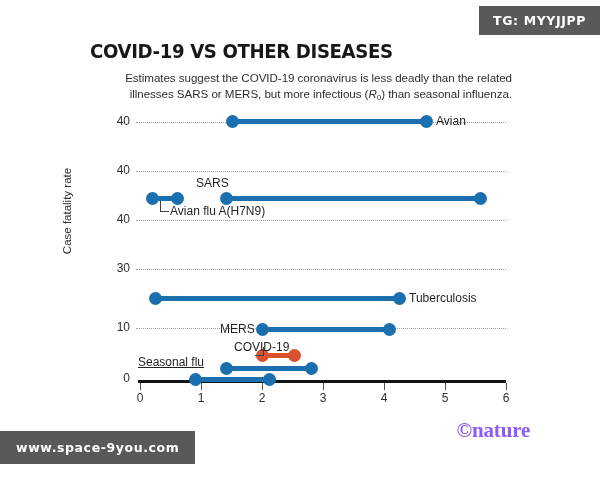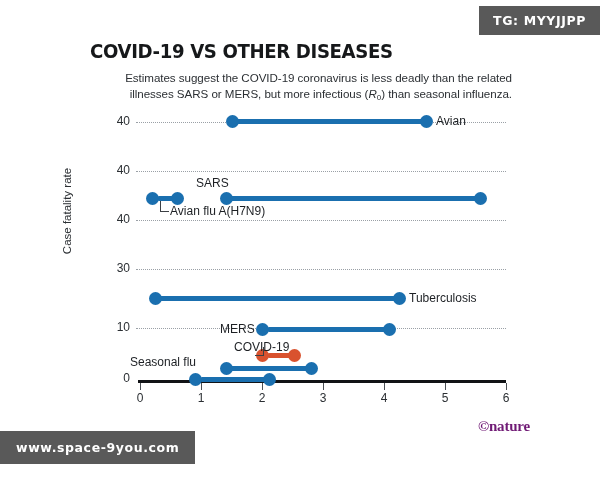--- a/index.html
+++ b/index.html
@@ -63,21 +63,21 @@
   .seg{position:absolute;border-radius:4px;}
   .dot{position:absolute;border-radius:50%;}
 
   .slabel{position:absolute;font-size:12px;color:#1d2024;white-space:nowrap;}
   .leader{position:absolute;border-left:1.2px solid #3c4044;border-bottom:1.2px solid #3c4044;}
   .leader-r{position:absolute;border-right:1.2px solid #3c4044;border-bottom:1.2px solid #3c4044;}
 
   .nature{
     position:absolute;right:70px;top:418px;
     font-family:"Liberation Serif","DejaVu Serif",serif;
-    font-size:15px;color:#701a75;font-weight:700;letter-spacing:-.2px;
+    font-size:21px;color:#8b5cf6;font-weight:700;letter-spacing:-.2px;
   }
 </style>
 </head>
 <body>
 
 <div id="root">
 
   <div class="wm wm-tr">TG: MYYJJPP</div>
   <div class="wm wm-bl">www.space-9you.com</div>
 
@@ -156,18 +156,18 @@
     <div class="leader-r" style="left:255px;top:347px;width:8px;height:8px;"></div>
     <div class="slabel" style="left:194px;top:340px;margin-left:40px;">COVID-19</div>
 
     <div class="seg" style="left:225px;top:366px;width:86px;height:5px;background:#1a6faf;"></div>
     <div class="dot" style="left:220px;top:362px;width:13px;height:13px;background:#1a6faf;"></div>
     <div class="dot" style="left:305px;top:362px;width:13px;height:13px;background:#1a6faf;"></div>
 
     <div class="seg" style="left:200px;top:377px;width:70px;height:5px;background:#1a6faf;"></div>
     <div class="dot" style="left:189px;top:373px;width:13px;height:13px;background:#1a6faf;"></div>
     <div class="dot" style="left:263px;top:373px;width:13px;height:13px;background:#1a6faf;"></div>
-    <div class="slabel" style="left:130px;top:355px;">Seasonal flu</div>
+    <div class="slabel" style="left:138px;top:355px;text-decoration:underline;">Seasonal flu</div>
 
   </div>
 
   <div class="nature">©nature</div>
 </div>
 
 </body></html>

